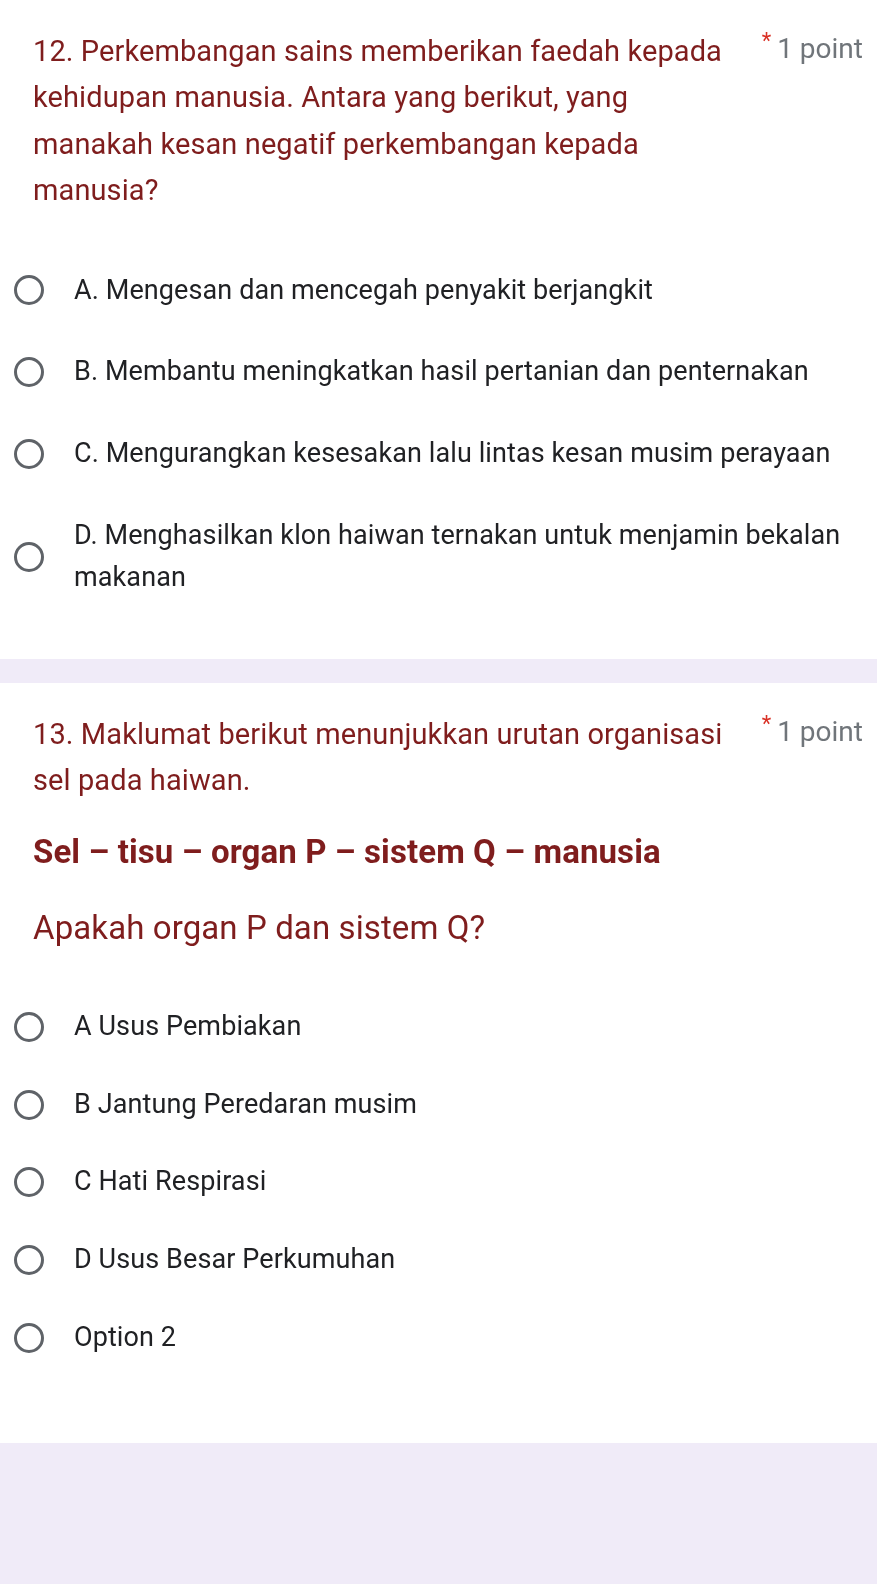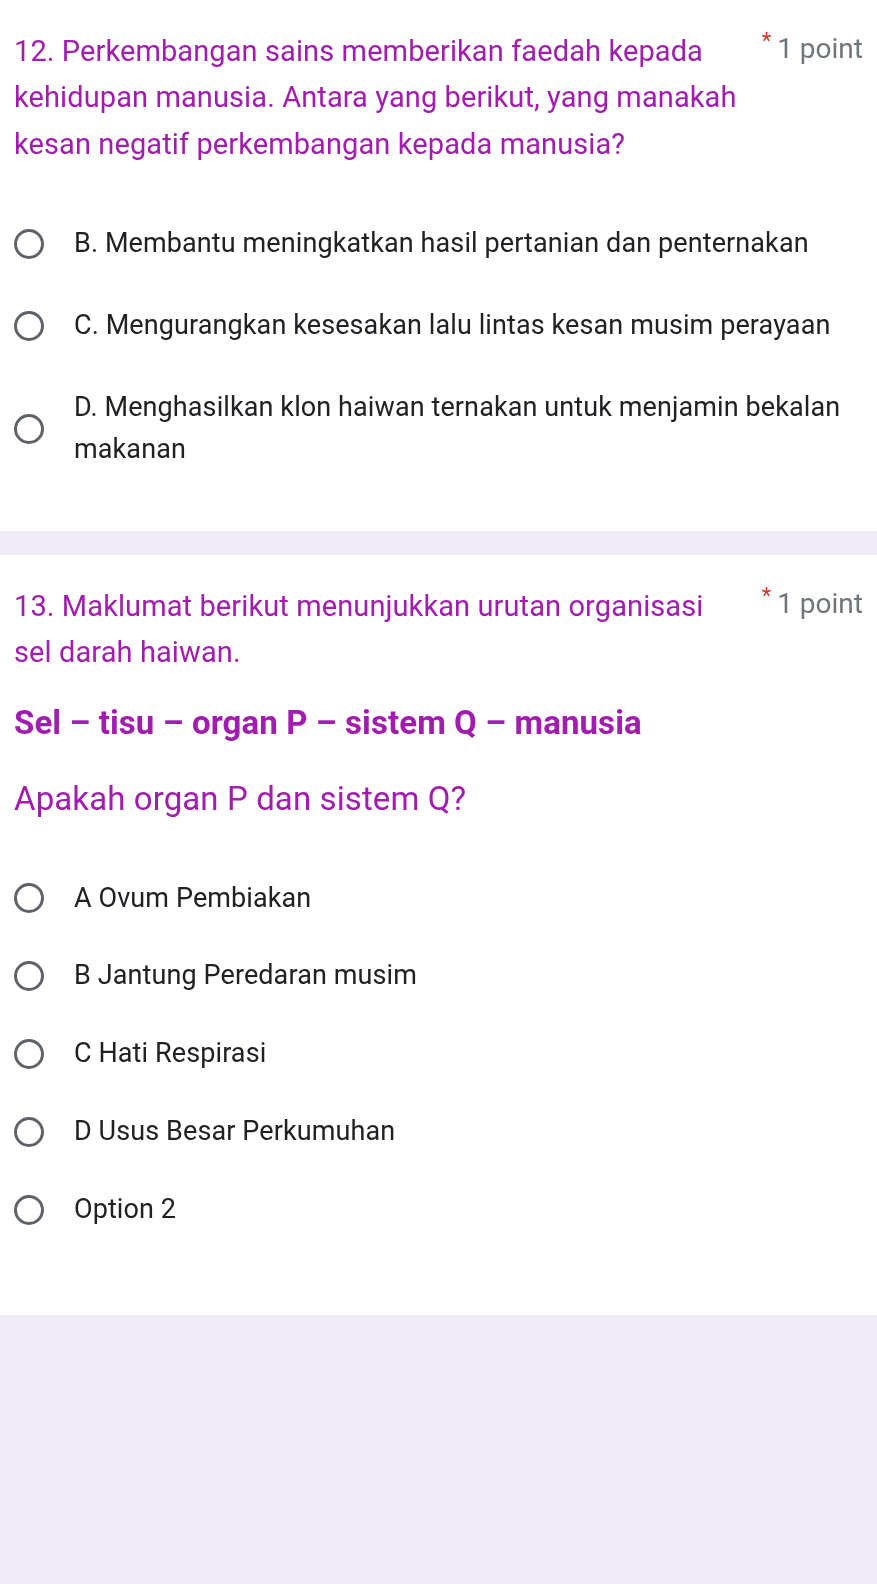--- a/index.html
+++ b/index.html
@@ -20,23 +20,24 @@
     }
     .question-header {
       display: flex;
       justify-content: space-between;
       align-items: flex-start;
       margin-bottom: 8px;
     }
     .question-text {
       font-size: 29px;
       line-height: 1.6;
-      color: #a21caf;
+      color: #7f1d1d;
       letter-spacing: 0.1px;
       flex: 1;
+      margin-left: 19px;
     }
     .question-text .bold {
       font-weight: 700;
     }
     .required-star {
       color: #d93025;
       font-size: 22px;
       margin-left: 20px;
       margin-right: 6px;
     }
@@ -96,53 +97,57 @@
     </div>
     <div style="display:flex;align-items:flex-start;">
       <span class="required-star">*</span>
       <span class="points">1 point</span>
     </div>
   </div>
 
   <div class="options">
     <div class="option">
       <div class="radio"></div>
+      <div class="option-text">A. Mengesan dan mencegah penyakit berjangkit</div>
+    </div>
+    <div class="option">
+      <div class="radio"></div>
       <div class="option-text">B. Membantu meningkatkan hasil pertanian dan penternakan</div>
     </div>
     <div class="option">
       <div class="radio"></div>
       <div class="option-text">C. Mengurangkan kesesakan lalu lintas kesan musim perayaan</div>
     </div>
     <div class="option">
       <div class="radio"></div>
       <div class="option-text">D. Menghasilkan klon haiwan ternakan untuk menjamin bekalan makanan</div>
     </div>
   </div>
 </div>
 
 <div class="question-card q13">
   <div class="question-header">
     <div class="question-text">
       <span>13.</span>
-      <span>Maklumat berikut menunjukkan urutan organisasi sel darah haiwan.</span>
+      <span>Maklumat berikut menunjukkan urutan organisasi sel pada haiwan.</span>
       <div class="subtext">
         <span class="bold">Sel – tisu – organ P – sistem Q – manusia</span>
       </div>
       <div class="subtext">Apakah organ P dan sistem Q?</div>
     </div>
     <div style="display:flex;align-items:flex-start;">
       <span class="required-star">*</span>
       <span class="points">1 point</span>
     </div>
   </div>
 
   <div class="options">
     <div class="option">
       <div class="radio"></div>
-      <div class="option-text">A Ovum Pembiakan</div>
+      <div class="option-text">A Usus Pembiakan</div>
     </div>
     <div class="option">
       <div class="radio"></div>
       <div class="option-text">B Jantung  Peredaran musim</div>
     </div>
     <div class="option">
       <div class="radio"></div>
       <div class="option-text">C Hati     Respirasi</div>
     </div>
     <div class="option">

